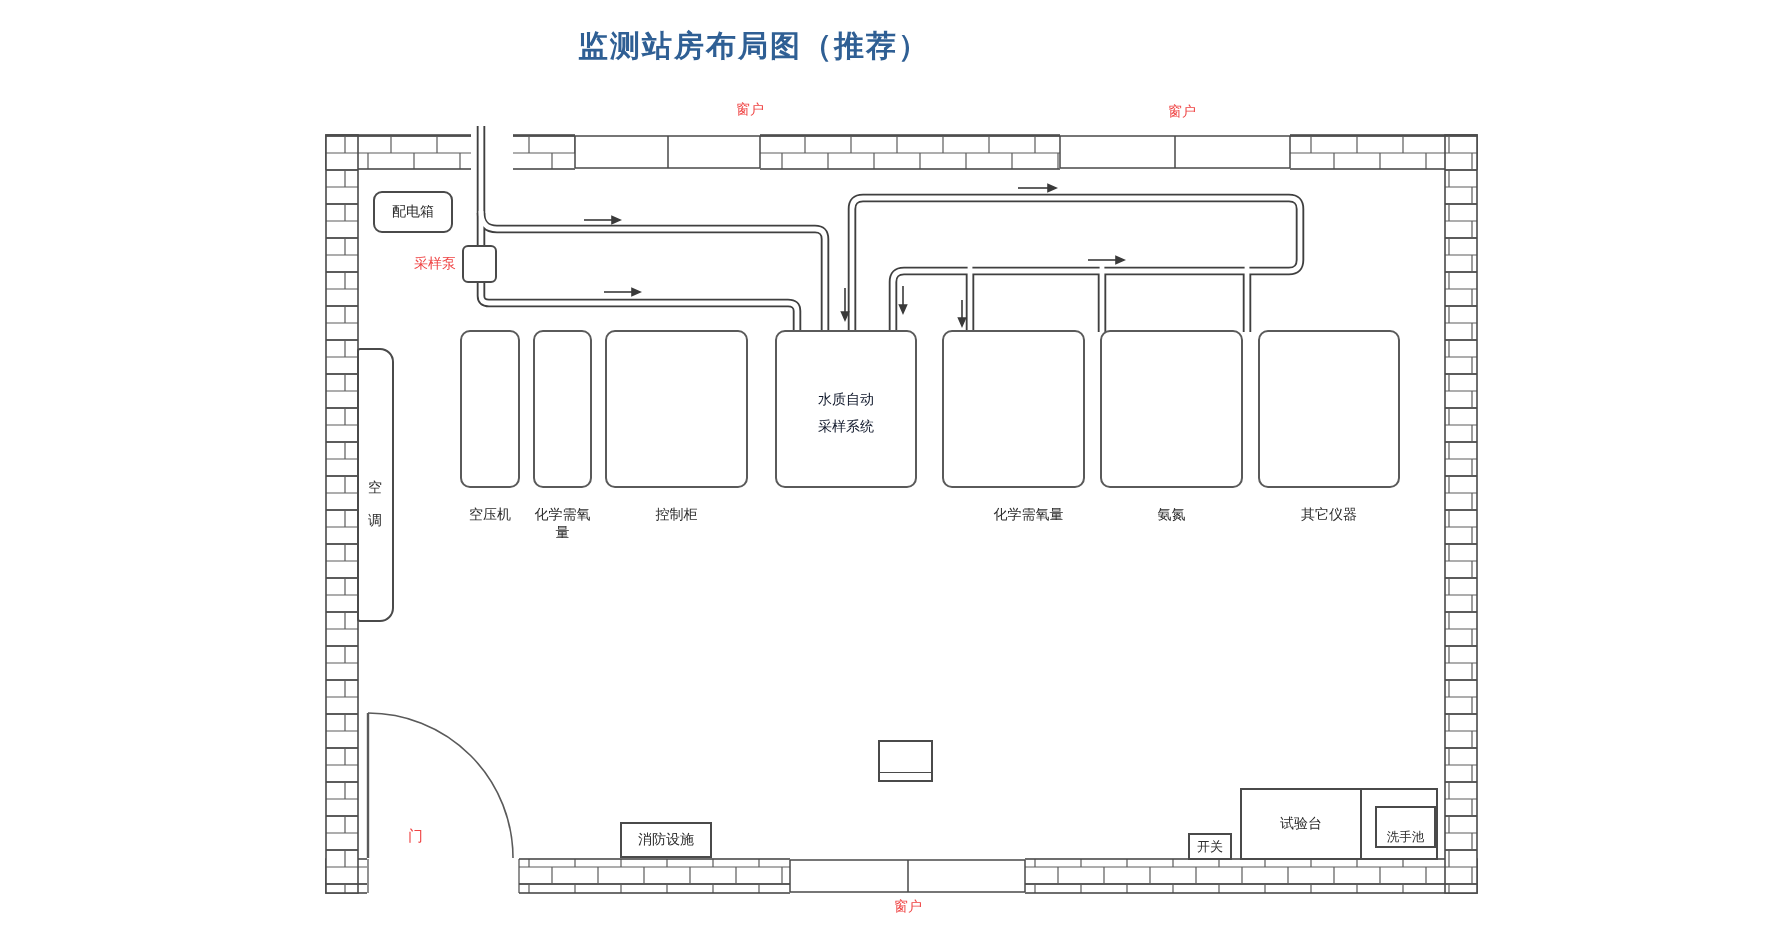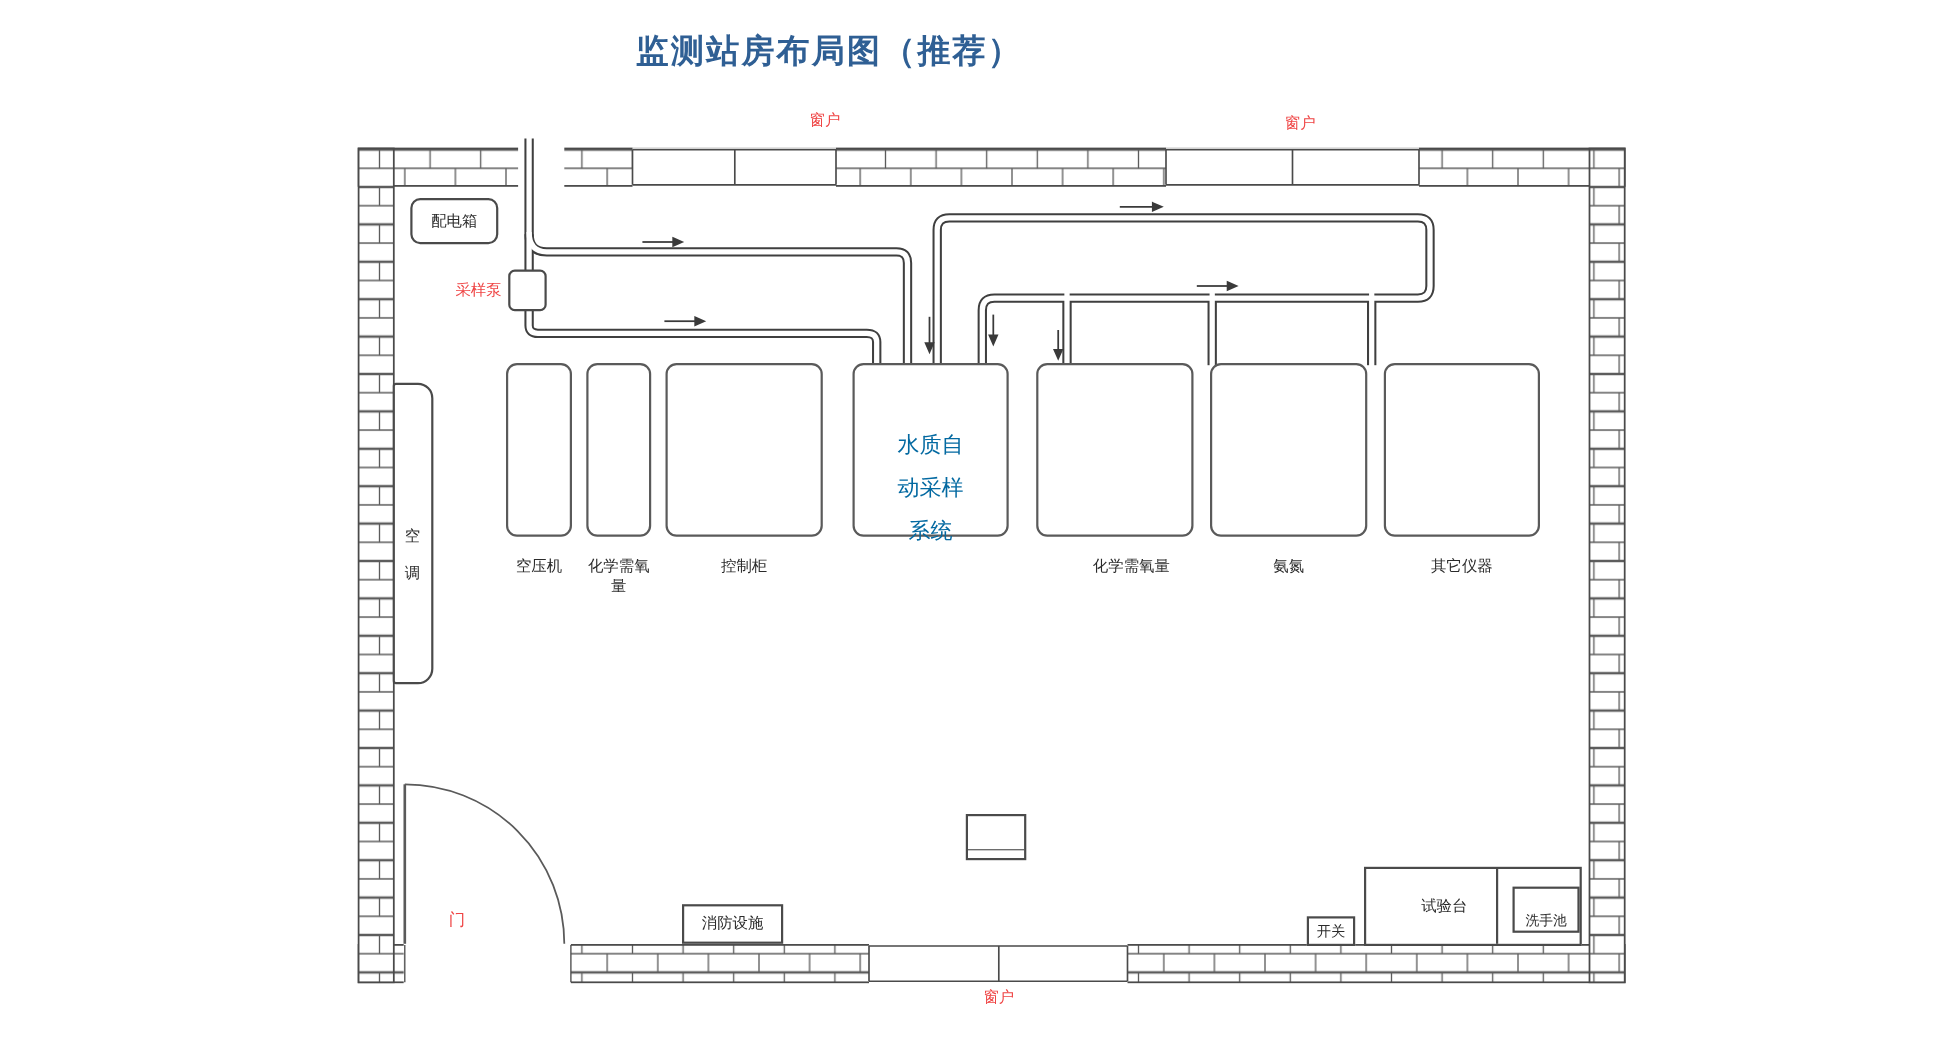--- a/index.html
+++ b/index.html
@@ -4,26 +4,26 @@
 <style>
   html,body{margin:0;padding:0;background:#fff;}
   body{font-family:"Liberation Sans","DejaVu Sans",sans-serif;}
   #stage{position:relative;width:1772px;height:943px;background:#fff;overflow:hidden;}
   .abs{position:absolute;}
   #title{left:0;top:26px;width:1508px;text-align:center;font-size:30px;font-weight:bold;letter-spacing:2px;}
   .lbl{font-size:14px;color:#ef4444;white-space:nowrap;}
   .ctr{text-align:center;}
   .eqbox{border:2px solid #5a5a5a;border-radius:10px;background:#fff;top:330px;height:158px;box-sizing:border-box;}
   .furn{border:2px solid #4a4a4a;background:#fff;box-sizing:border-box;display:flex;align-items:center;justify-content:center;font-size:14px;color:#2b2b2b;}
-  #dist-box{left:373px;top:180px;width:80px;height:42px;border-radius:9px;}
+  #dist-box{left:373px;top:191px;width:80px;height:42px;border-radius:9px;}
   #pump-box{left:462px;top:245px;width:35px;height:38px;border-radius:6px;}
   #ac-box{left:357px;top:348px;width:37px;height:274px;border:2px solid #4a4a4a;background:#fff;box-sizing:border-box;
           border-radius:3px 14px 14px 3px;display:flex;align-items:center;justify-content:center;}
   #ac-text{writing-mode:vertical-lr;text-orientation:upright;letter-spacing:34px;font-size:14px;color:#2b2b2b;padding-top:34px;}
-  #sampling-text{left:775px;top:386px;width:142px;text-align:center;font-size:20px;color:#0369a1;line-height:1.95;}
+  #sampling-text{left:775px;top:386px;width:142px;text-align:center;font-size:14px;color:#0f172a;line-height:1.95;}
   #sampling-text span{display:inline-block;width:64px;}
   .under{top:506px;font-size:14px;color:#2b2b2b;text-align:center;}
   #bench-divider{position:absolute;left:118px;top:0;bottom:0;width:0;border-left:2px solid #4a4a4a;}
   #sink{position:absolute;left:133px;top:16px;width:57px;height:38px;border:2px solid #4a4a4a;display:flex;align-items:flex-end;justify-content:center;font-size:12.5px;}
   #chair{left:878px;top:740px;width:55px;height:42px;border:2px solid #4a4a4a;background:#fff;box-sizing:border-box;}
   #chair-line{position:absolute;left:0;right:0;bottom:7px;border-top:1.6px solid #4a4a4a;}
 </style>
 </head>
 <body>
 
@@ -154,20 +154,20 @@
   <div class="abs furn" style="left:620px;top:822px;width:92px;height:36px;">
     <span>消防设施</span>
   </div>
 
 
   <div class="abs furn" style="left:1188px;top:833px;width:44px;height:27px;font-size:13px;">
     <span>开关</span>
   </div>
 
   <div class="abs furn" style="left:1240px;top:788px;width:198px;height:72px;position:absolute;">
-    <span style="position:absolute;left:0;top:0;width:118px;height:100%;display:flex;align-items:center;justify-content:center;padding-left:12px;">试验台</span>
+    <span style="position:absolute;left:0;top:0;width:118px;height:100%;display:flex;align-items:center;justify-content:center;">试验台</span>
     <div id="bench-divider"></div>
     <div id="sink">
       <span>洗手池</span>
     </div>
   </div>
 
 </div>
 
 </body></html>

